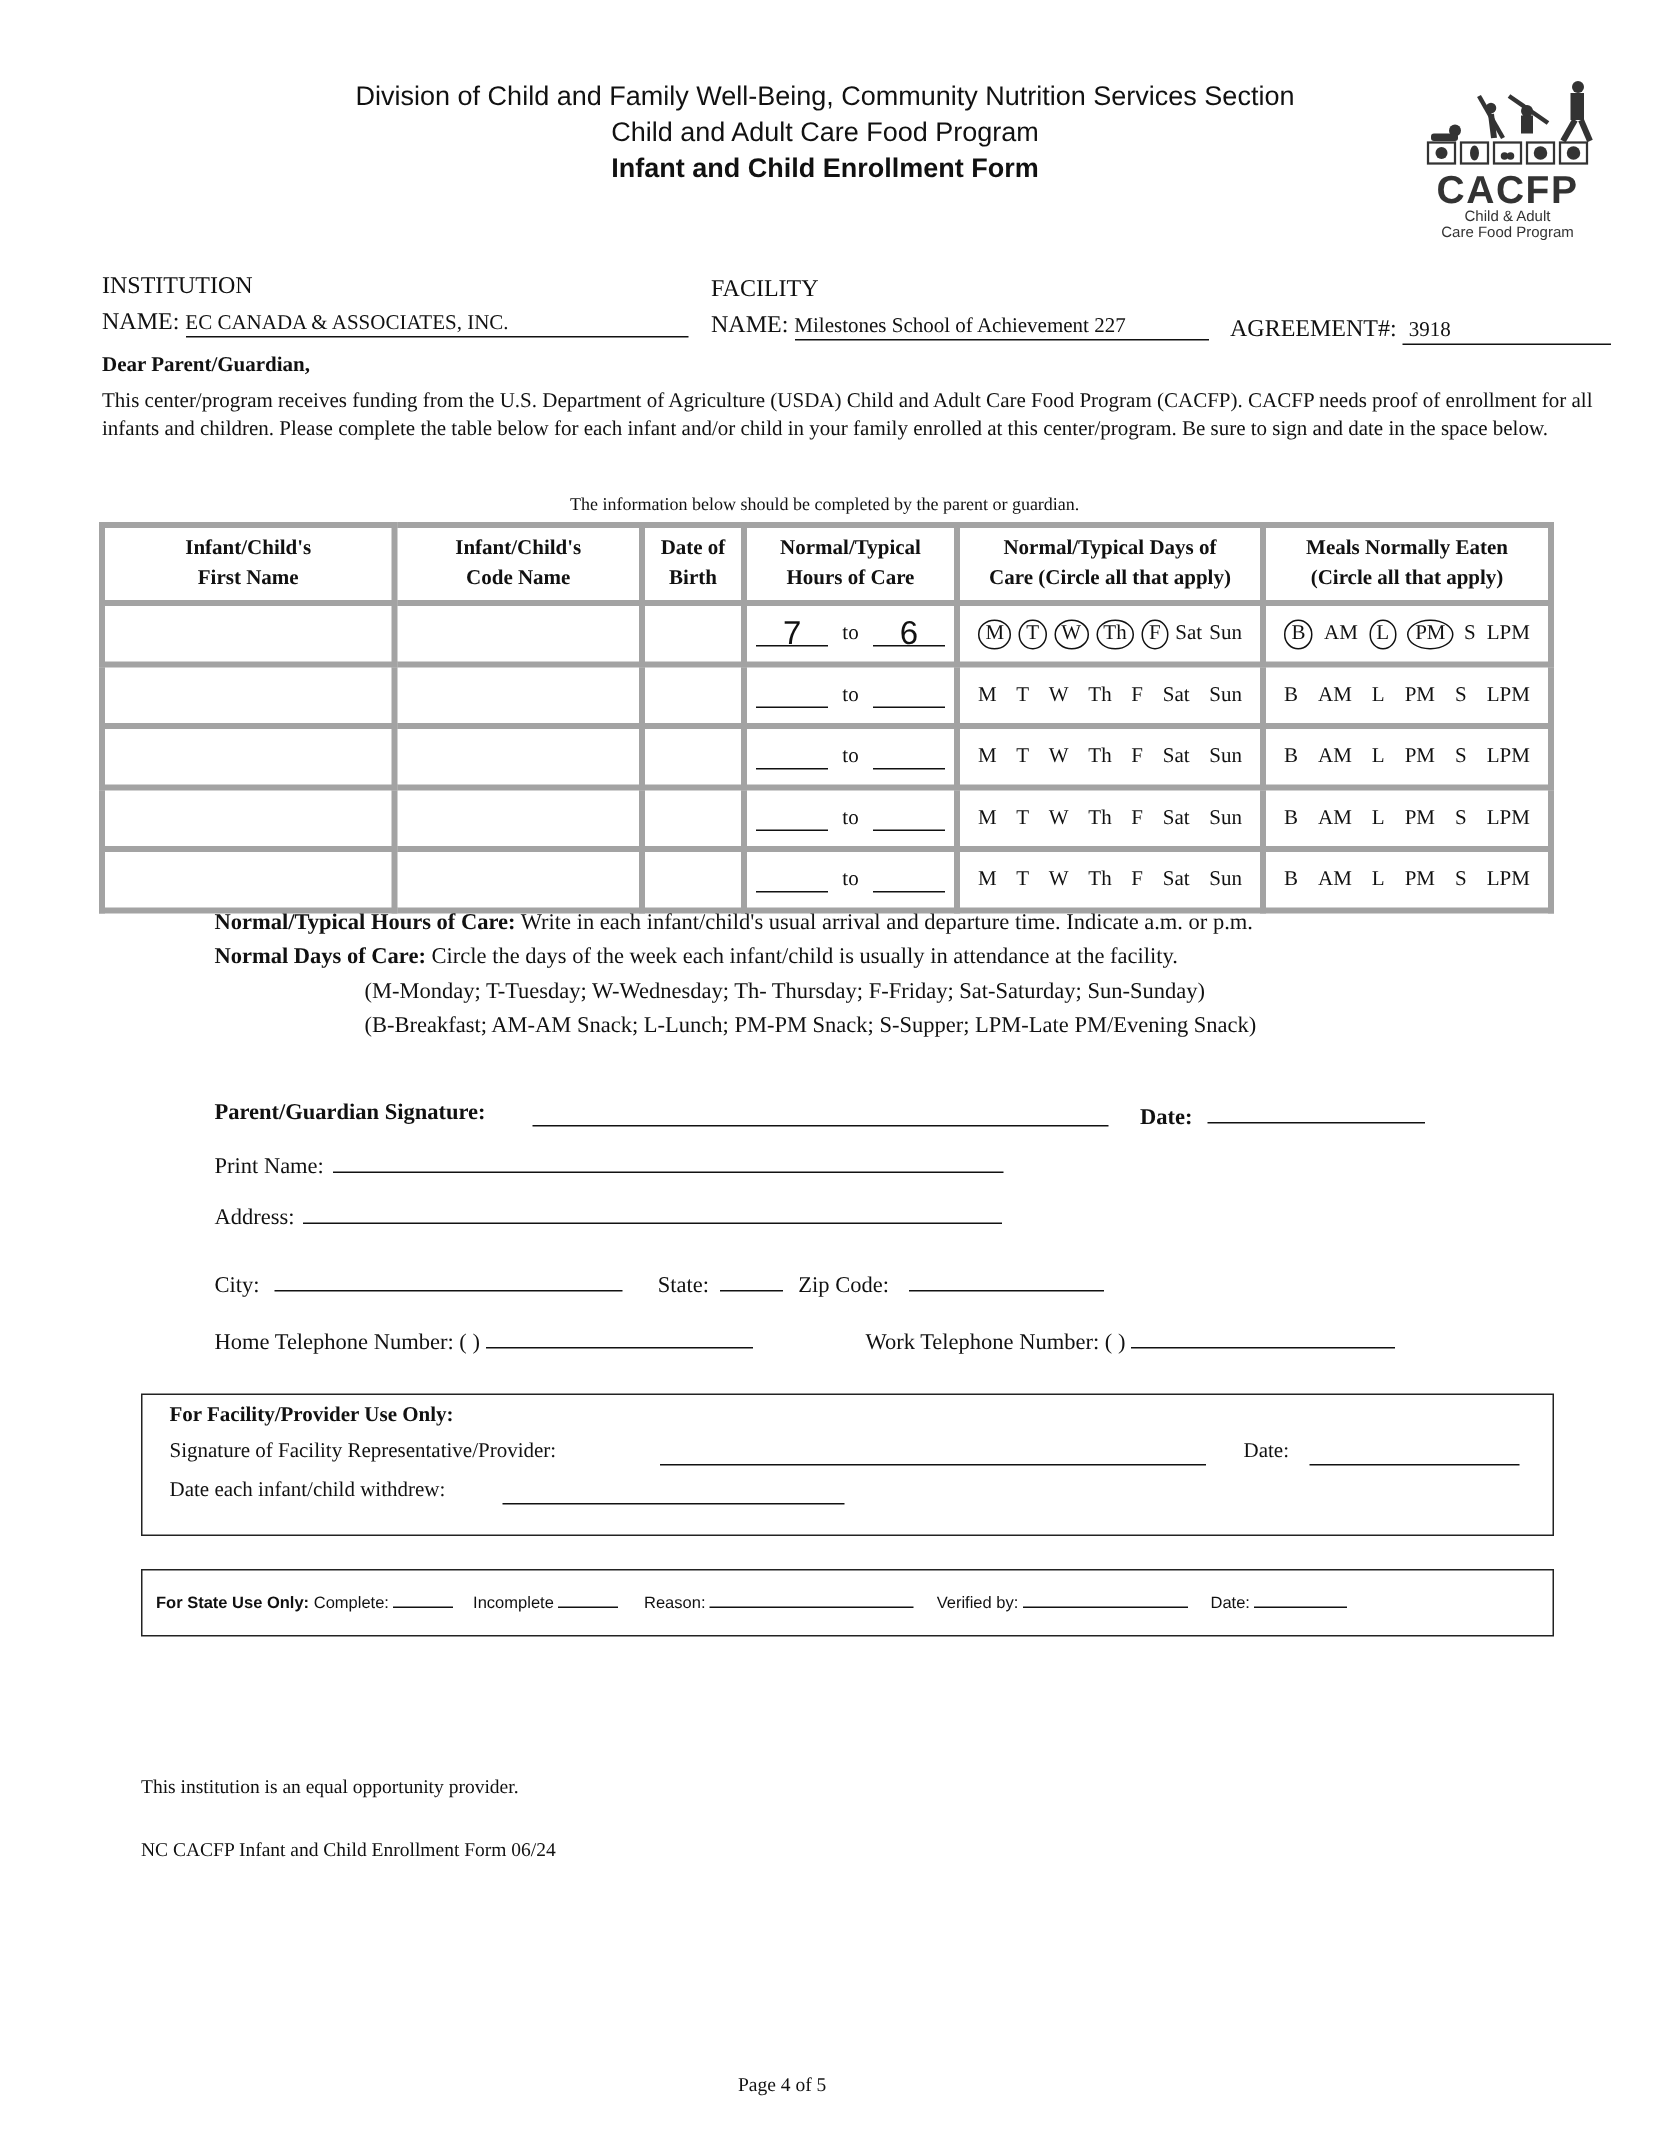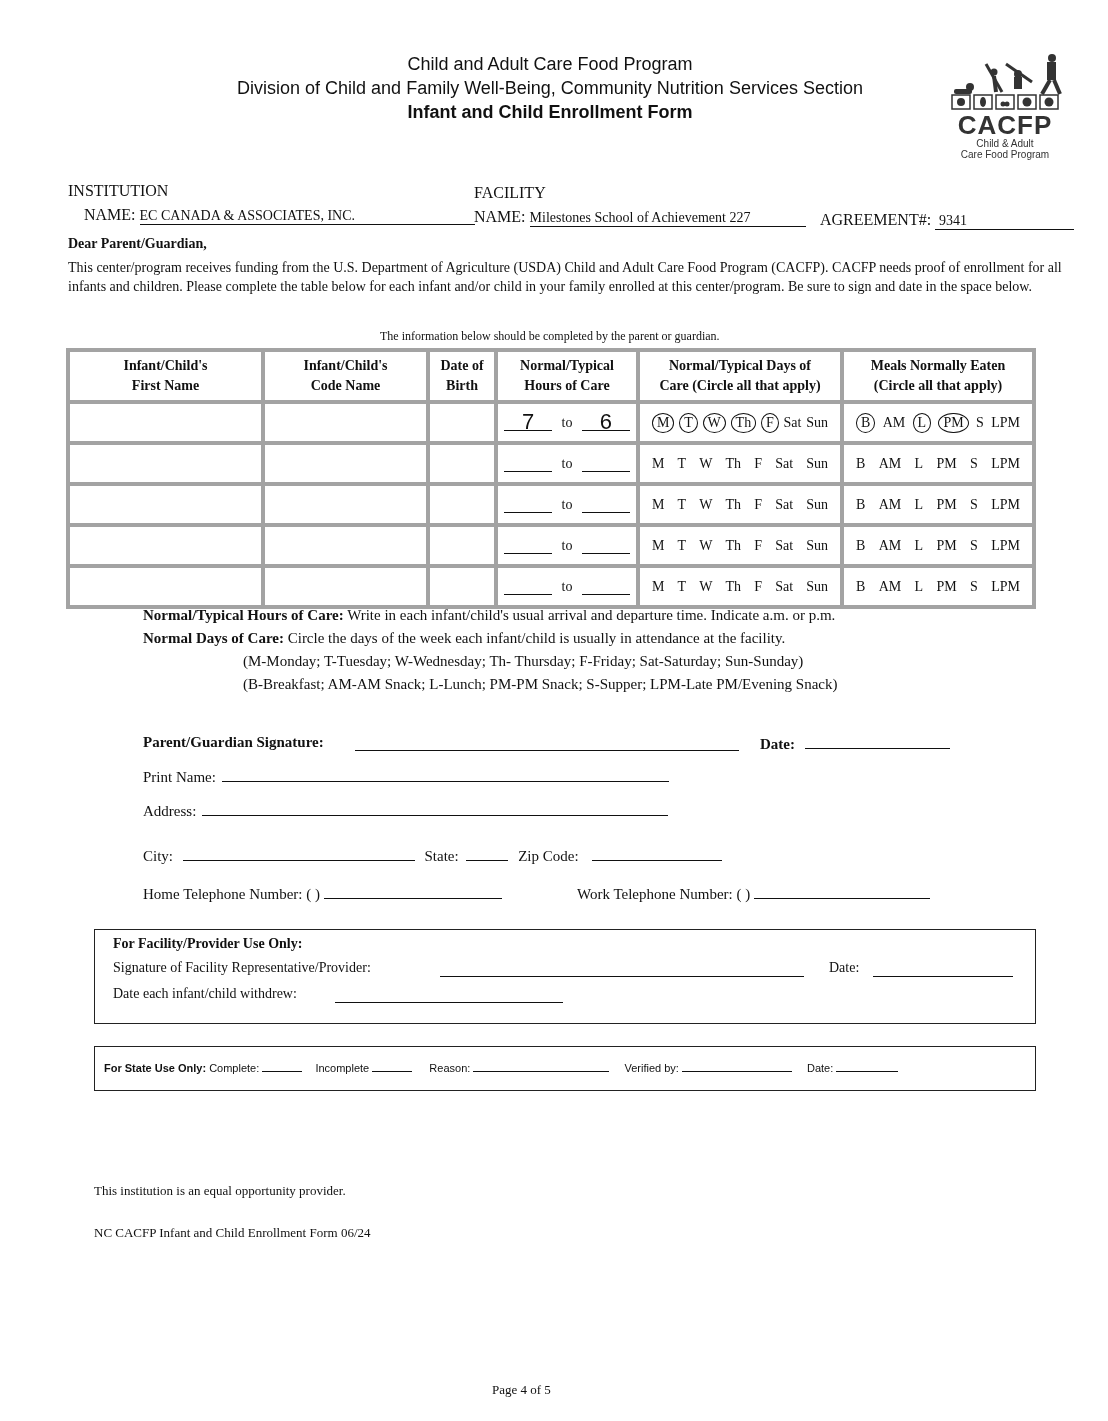--- a/index.html
+++ b/index.html
@@ -23,22 +23,22 @@
   .days, .meals { display: flex; justify-content: space-between; padding: 0 12px; font-size: 14px; align-items: center; }
   .circled { border: 1.5px solid #111; border-radius: 50%; padding: 1px 4px; }
   .instr { font-size: 15px; line-height: 23px; }
   .box { border: 1.5px solid #222; }
   .small { font-size: 11px; font-family: "Liberation Sans", sans-serif; }
 </style>
 </head>
 <body>
 
 <div class="abs hdr sans" style="top:52px;">
+  <div>Division of Child and Family Well-Being, Community Nutrition Services Section</div>
   <div>Child and Adult Care Food Program</div>
-  <div>Division of Child and Family Well-Being, Community Nutrition Services Section</div>
   <div class="bold">Infant and Child Enrollment Form</div>
 </div>
 
 <div class="abs logo">
   <svg width="130" height="58" viewBox="0 0 130 58">
 
     <g fill="#333">
       <circle cx="30" cy="35" r="4"></circle>
         <rect x="14" y="37" width="18" height="5" rx="2"></rect>
       <circle cx="54" cy="20" r="3.5"></circle>
@@ -67,33 +67,33 @@
       <circle cx="87" cy="50" r="4.5"></circle>
         <circle cx="109" cy="50" r="4.5"></circle>
     </g>
   </svg>
   <div class="logo-text" style="text-align:center; line-height:26px; margin-top:-2px;">CACFP</div>
   <div class="logo-sub">Child &amp; Adult</div>
   <div class="logo-sub">Care Food Program</div>
 </div>
 
 <div class="abs label" style="left:68px; top:182px;">INSTITUTION</div>
-<div class="abs label" style="left:84px; top:206px; width:402px;">
+<div class="abs label" style="left:68px; top:206px; width:402px;">
   <span>NAME:</span>
   <span class="uline" style="width:335px; font-size:14px;">EC CANADA &amp; ASSOCIATES, INC.</span>
 </div>
 
 <div class="abs label" style="left:474px; top:184px;text-align:right;">FACILITY</div>
 <div class="abs label" style="left:474px; top:208px;">
   <span>NAME:</span>
   <span class="uline" style="width:276px; font-size:14px;">Milestones School of Achievement  227</span>
 </div>
 <div class="abs label" style="left:820px; top:211px;">
   <span>AGREEMENT#:</span>
-  <span class="uline" style="width:135px; font-size:14px; padding-left:4px;">9341</span>
+  <span class="uline" style="width:135px; font-size:14px; padding-left:4px;">3918</span>
 </div>
 
 <div class="abs body-text" style="left:68px; top:234px; font-weight:bold;">Dear Parent/Guardian,</div>
 <div class="abs body-text" style="left:68px; top:258px; width:1010px;">This center/program receives funding from the U.S. Department of Agriculture (USDA) Child and Adult Care Food Program (CACFP). CACFP needs proof of enrollment for all infants and children. Please complete the table below for each infant and/or child in your family enrolled at this center/program. Be sure to sign and date in the space below.</div>
 
 <div class="abs" style="left:380px; top:329px; font-size:12px;">The information below should be completed by the parent or guardian.</div>
 
 <table class="grid">
   <colgroup>
     <col style="width:195px">
@@ -292,21 +292,21 @@
 </div>
 
 <div class="abs" style="left:143px; top:801px; font-size:15px;">
   <span>Address:</span>
   <span class="uline" style="width:466px; height:14px; margin-left:2px;"></span>
 </div>
 
 <div class="abs" style="left:143px; top:846px; font-size:15px; white-space:nowrap;">
   <span>City:</span>
   <span class="uline" style="width:232px; height:14px; margin-left:6px;"></span>
-  <span style="margin-left:6px;">State:</span>
+  <span style="margin-left:20px;">State:</span>
   <span class="uline" style="width:42px; height:14px; margin-left:4px;"></span>
   <span style="margin-left:6px;">Zip Code:</span>
   <span class="uline" style="width:130px; height:14px; margin-left:10px;"></span>
 </div>
 
 <div class="abs" style="left:143px; top:884px; font-size:15px; white-space:nowrap;">
   <span>Home Telephone Number:  (  )</span>
   <span class="uline" style="width:178px; height:14px;"></span>
 </div>
 <div class="abs" style="left:577px; top:884px; font-size:15px; white-space:nowrap;">

